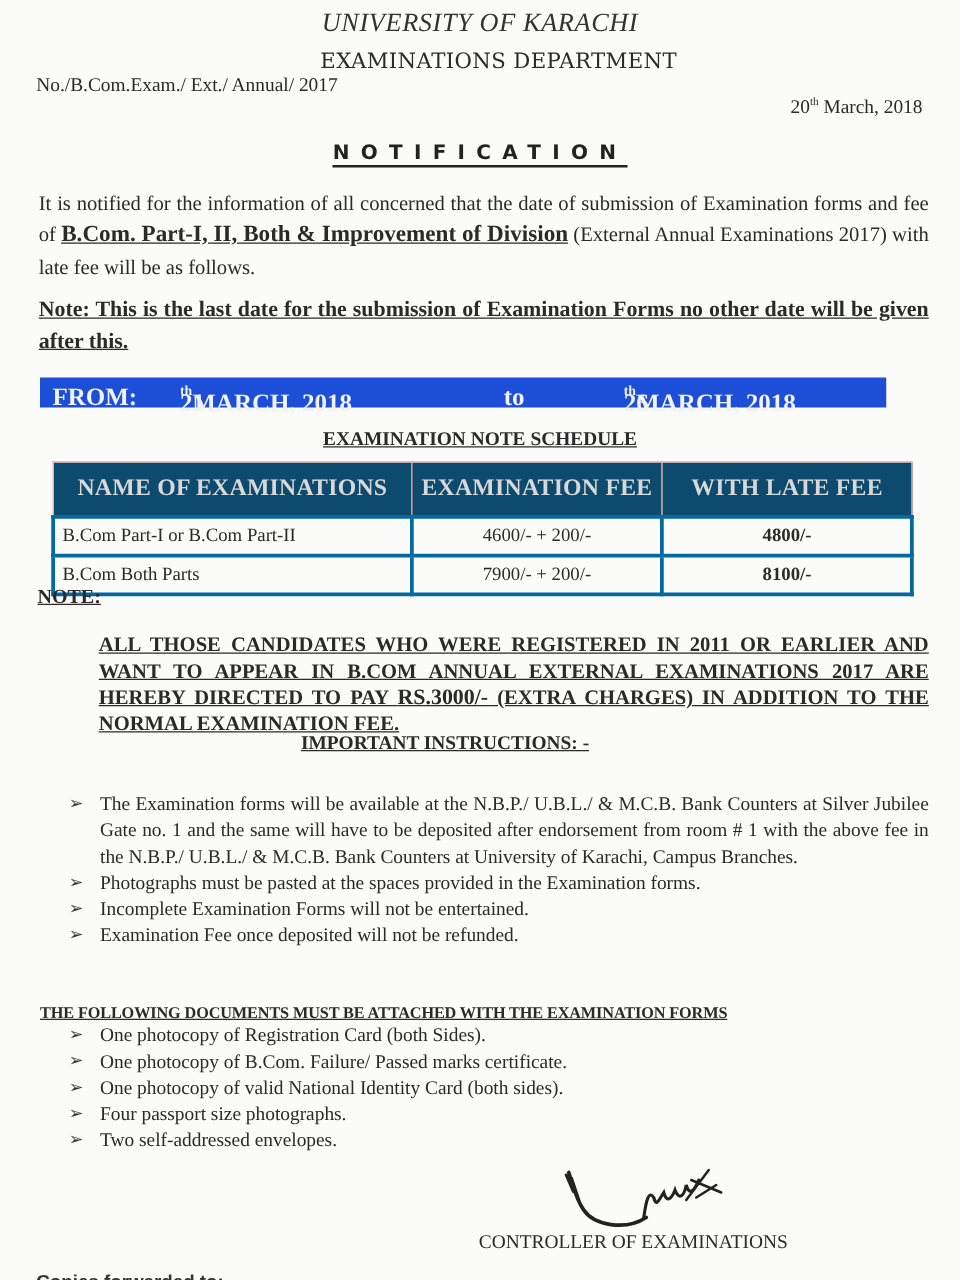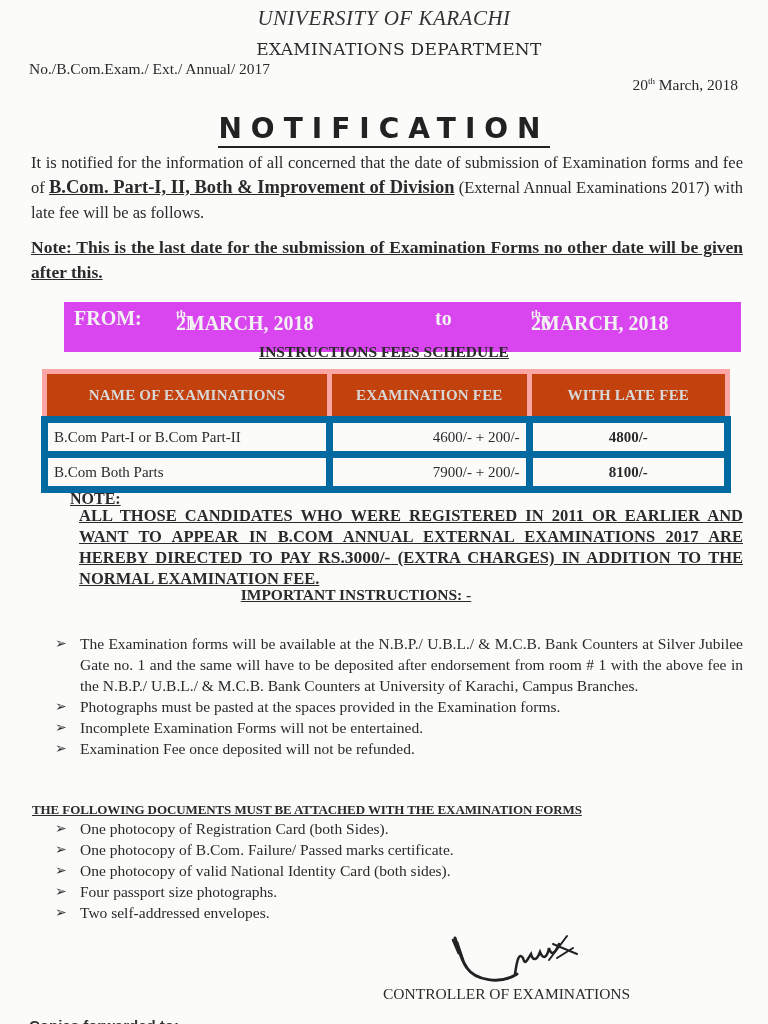--- a/index.html
+++ b/index.html
@@ -22,68 +22,67 @@
       font-family: "DejaVu Serif", serif; font-weight: normal;
       font-size: 17px; letter-spacing: 0.3px; color: #2b2b2b; padding-left: 15px;
     }
     .ref-no { left: 29px; top: 60px; font-size: 15.5px; }
     .ref-date { right: 30px; top: 76px; font-size: 15.5px; }
     .ref-date sup { font-size: 9px; }
 
     .notif-title {
       left: 0; width: 768px; top: 112px; text-align: center;
       font-family: "DejaVu Sans", sans-serif; font-weight: bold;
-      font-size: 28px; letter-spacing: 9px; color: #222;
+      font-size: 16px; letter-spacing: 9px; color: #222;
     }
     .notif-title span { border-bottom: 2px solid #222; padding-bottom: 1px; }
 
     .para {
       left: 31px; width: 712px; top: 150px;
       font-size: 16.5px; line-height: 25px; text-align: justify;
     }
     .para .emph { font-weight: bold; font-size: 18.5px; text-decoration: underline; }
 
     .note1 {
       left: 31px; width: 712px; top: 235px;
       font-size: 17.5px; font-weight: bold; line-height: 25px;
       text-decoration: underline; text-align: justify;
     }
 
     .banner {
-      left: 64px; width: 677px; top: 302px; height: 50px;
-      background: #d946ef; color: #f2f2f2;
+      left: 32px; width: 677px; top: 302px; height: 24px;
+      background: #1d4ed8; color: #f2f2f2;
       font-weight: bold; font-size: 20px;
     }
     .banner span { position: absolute; top: 5px; white-space: nowrap; }
     .banner sup { font-size: 11px; }
 
     .sched-title {
       left: 0; width: 768px; top: 343px; text-align: center;
       font-weight: bold; font-size: 15.5px; text-decoration: underline;
     }
 
     table.fees {
       position: absolute; left: 41px; top: 369px; width: 690px;
       border-collapse: collapse; font-size: 15px;
     }
     table.fees th {
-      background: #c2410c; color: #d8d8d8; height: 40px;
-      font-weight: bold; font-size: 15px; letter-spacing: 0.2px;
-      border: 5px solid #fca5a5;
+      background: #0c4a6e; color: #d8d8d8; height: 40px;
+      font-weight: bold; font-size: 19px; letter-spacing: 0.2px;
+      border: 1px solid #fca5a5;
     }
     table.fees td {
-      border: 7px solid #0369a1; height: 28px; padding: 0 6px;
+      border: 3px solid #0369a1; height: 28px; padding: 0 6px;
     }
-    table.fees td.c { text-align: right; }
+    table.fees td.c { text-align: center; }
     table.fees td.b { text-align: center; font-weight: bold; font-size: 15px; }
 
     .note2-label {
-      left: 30px; top: 490px; font-weight: bold; font-size: 16px;
+      left: 30px; top: 469px; font-weight: bold; font-size: 16px;
       text-decoration: underline;
-      margin-left: 40px;
     }
     .note2 {
       left: 79px; width: 664px; top: 505px;
       font-weight: bold; font-size: 16.5px; line-height: 21px;
       text-decoration: underline; text-align: justify;
     }
     .note2 .big { font-size: 17.5px; }
 
     .instr-title {
       left: 0; width: 712px; top: 586px; text-align: center;
@@ -129,21 +128,21 @@
 
 <div class="abs note1">Note: This is the last date for the submission of Examination Forms no other date will be given after this.</div>
 
 <div class="abs banner">
   <span style="left:10px">FROM:</span>
   <span style="left:112px"><span>21</span><sup>th</sup><span> MARCH, 2018</span></span>
   <span style="left:371px">to</span>
   <span style="left:467px"><span>26</span><sup>th</sup><span> MARCH, 2018</span></span>
 </div>
 
-<div class="abs sched-title">INSTRUCTIONS FEES SCHEDULE</div>
+<div class="abs sched-title">EXAMINATION NOTE SCHEDULE</div>
 
 <table class="fees">
   <colgroup>
       <col style="width:288px">
       <col style="width:201px">
       <col style="width:201px">
     </colgroup>
   <thead>
     <tr>
       <th>NAME OF EXAMINATIONS</th>

